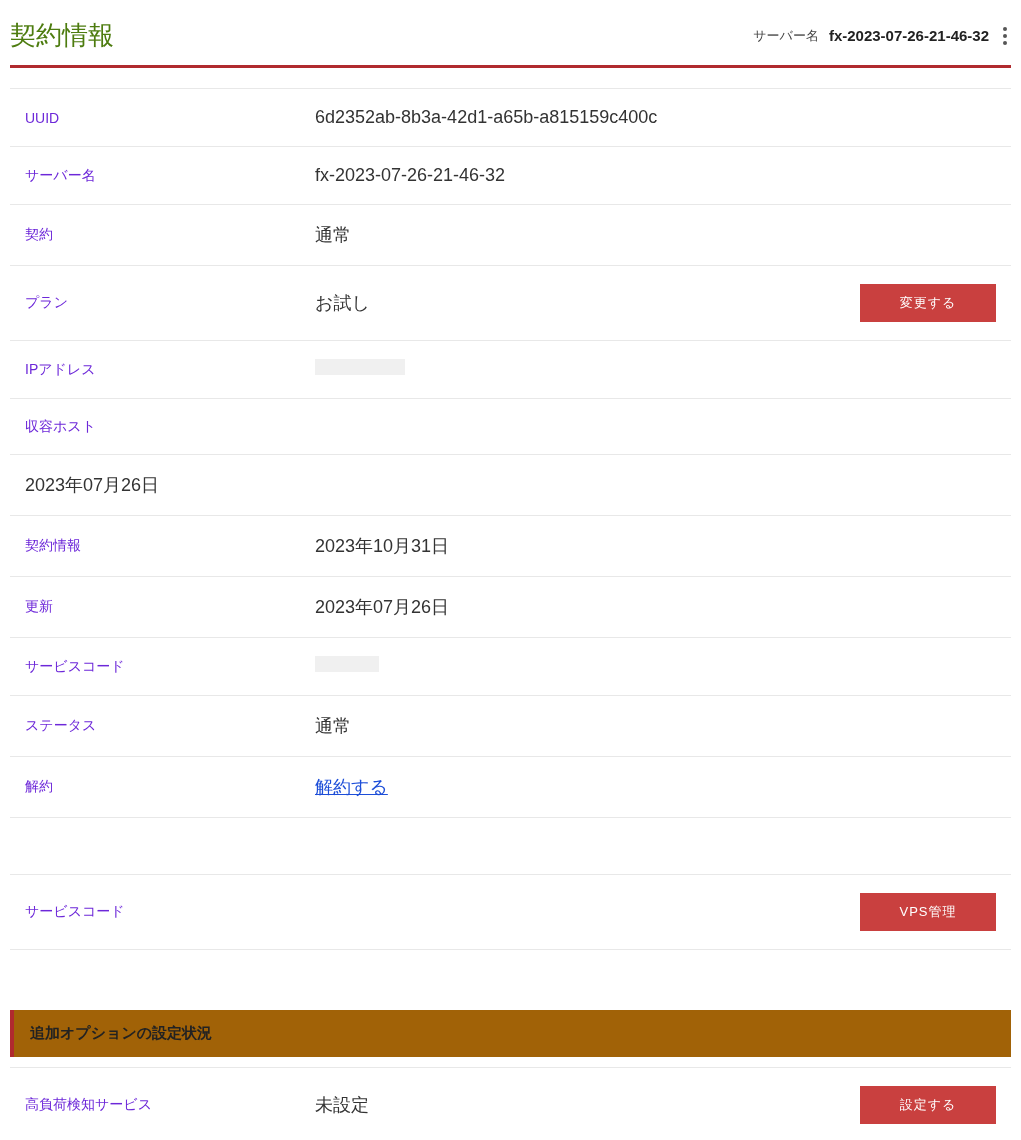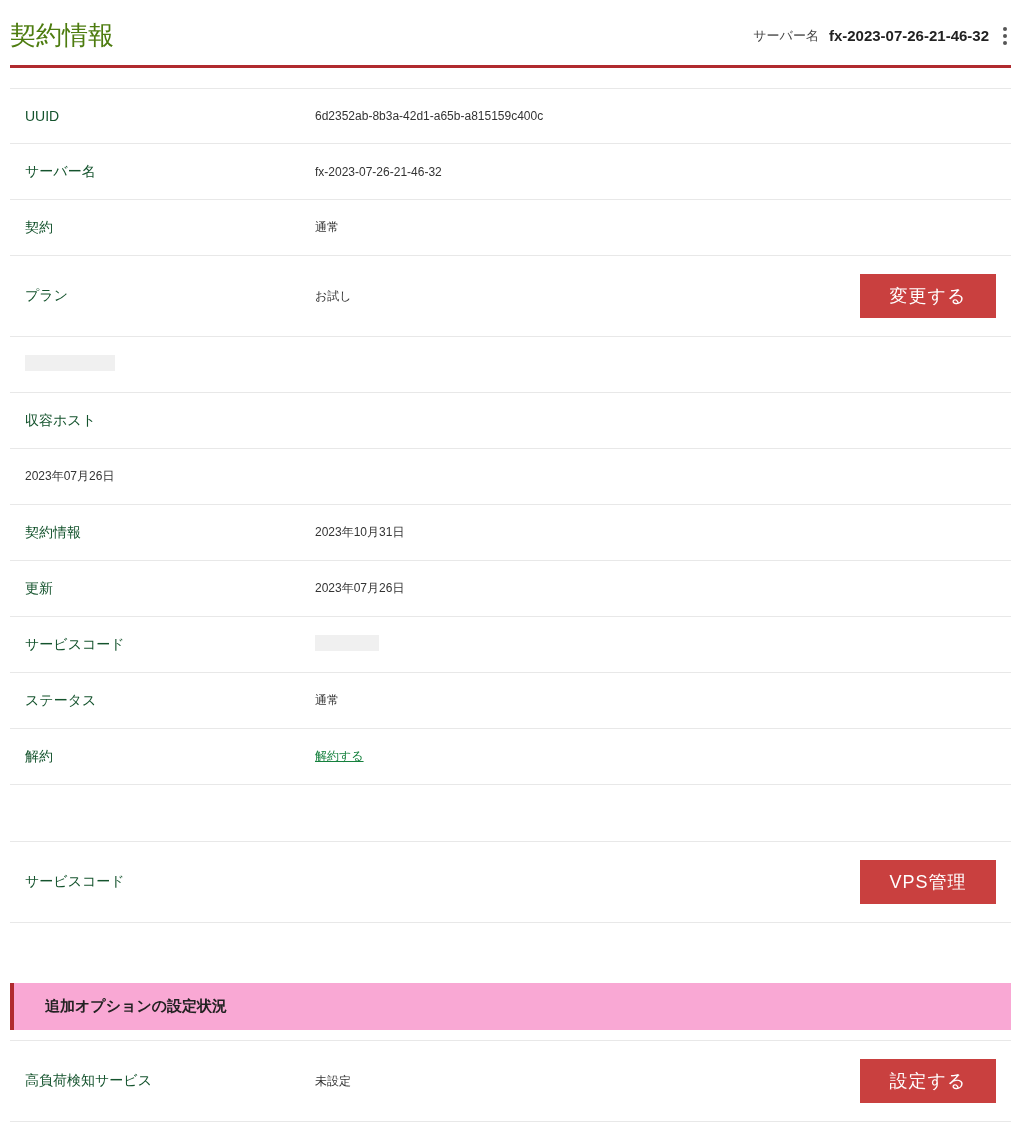--- a/index.html
+++ b/index.html
@@ -56,63 +56,63 @@
   display: flex;
   align-items: center;
   border-bottom: 1px solid #e8e8e8;
   padding: 18px 15px;
   min-height: 56px;
 }
 .row:first-child { border-top: 1px solid #e8e8e8; }
 .row-label {
   flex: 0 0 290px;
   font-size: 14px;
-  color: #14532d;
+  color: #6d28d9;
 }
 .row-value {
   flex: 1;
-  font-size: 12px;
+  font-size: 18px;
   color: #333;
 }
 .row-action {
   flex: 0 0 auto;
 }
 .btn-red {
   background: #c9403f;
   color: #fff;
   border: none;
   padding: 10px 0;
   width: 136px;
   text-align: center;
-  font-size: 18px;
+  font-size: 13px;
   cursor: pointer;
   letter-spacing: 1px;
 }
 .link-underline {
   text-decoration: underline;
-  color: #15803d;
+  color: #1d4ed8;
   cursor: pointer;
 }
 .redacted {
   display:inline-block;
   background:#f0f0f0;
   width:90px;
   height:16px;
 }
 .redacted-sm {
   display:inline-block;
   background:#f0f0f0;
   width:64px;
   height:16px;
 }
 .section-title {
   margin-top: 60px;
-  background: #f9a8d4;
+  background: #a16207;
   border-left: 4px solid #b02a2e;
-  padding: 14px 31px;
+  padding: 14px 16px;
   font-size: 15px;
   font-weight: bold;
   color: #222;
 }
 .spacer-row { height: 56px; }
 </style>
 </head>
 <body>
 
 <div class="header">
@@ -147,20 +147,21 @@
 
   <div class="row">
     <div class="row-label">プラン</div>
     <div class="row-value">お試し</div>
     <div class="row-action">
       <button class="btn-red">変更する</button>
     </div>
   </div>
 
   <div class="row">
+    <div class="row-label">IPアドレス</div>
     <div class="row-value"><span class="redacted"></span></div>
   </div>
 
   <div class="row">
     <div class="row-label">収容ホスト</div>
   </div>
 
   <div class="row">
     <div class="row-value">2023年07月26日</div>
   </div>

